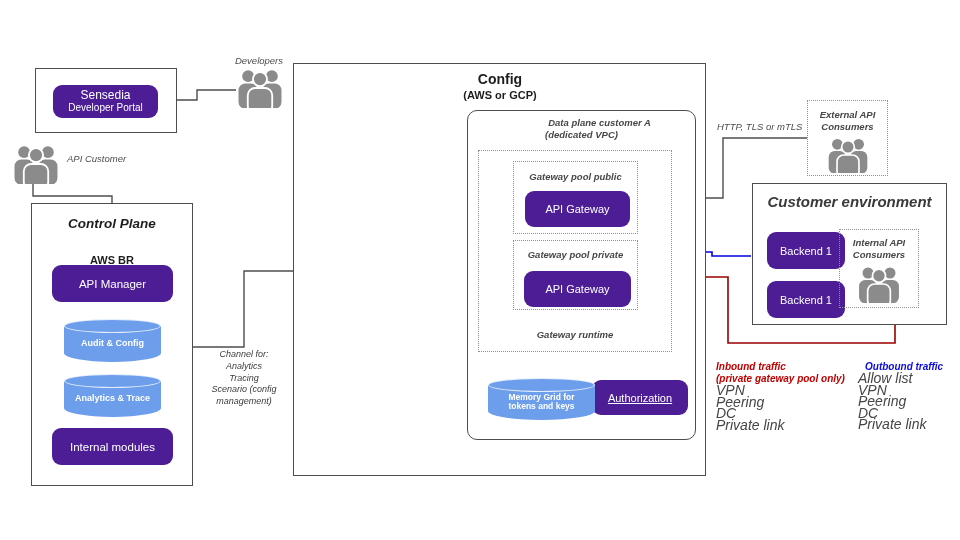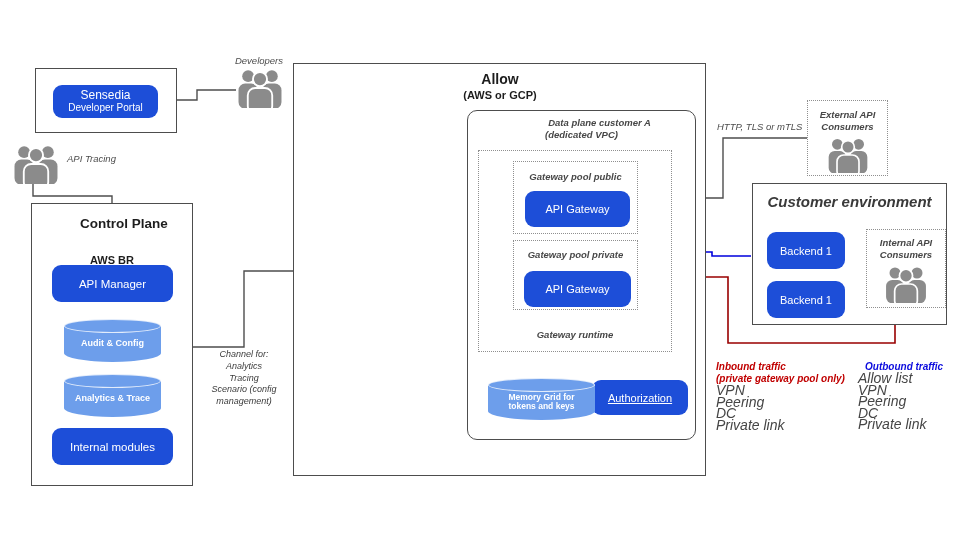--- a/index.html
+++ b/index.html
@@ -2,21 +2,21 @@
 <html><head>
 <meta charset="utf-8">
 <style>
   html,body{margin:0;padding:0;background:#fff;}
   #canvas{position:relative;width:960px;height:540px;background:#fff;overflow:hidden;
           font-family:"Liberation Sans",sans-serif;color:#222;}
   .abs{position:absolute;box-sizing:border-box;}
   .box{position:absolute;box-sizing:border-box;border:1.4px solid #4d4d4d;background:#fff;}
   .dotted{position:absolute;box-sizing:border-box;border:1.2px dotted #8f8f8f;background:transparent;}
   .rounded{border-radius:10px;}
-  .purple{position:absolute;box-sizing:border-box;background:#1d4ed8;border-radius:9px;color:#fff;
+  .purple{position:absolute;box-sizing:border-box;background:#4c1d95;border-radius:9px;color:#fff;
           display:flex;flex-direction:column;align-items:center;justify-content:center;text-align:center;}
   .ctr{text-align:center;}
   .title-lg{font-size:13.5px;font-weight:bold;color:#1d1d1d;}
   .title-sub{font-size:11px;font-weight:bold;color:#1d1d1d;}
   .boxtitle{font-size:9.5px;font-weight:bold;font-style:italic;color:#474747;}
   .smlabel{font-size:9.5px;font-style:italic;color:#4d4d4d;}
   .cyl{position:absolute;}
   .cyl .cyl-top{position:absolute;top:0;left:0;right:0;height:14px;background:#6d9eeb;
        border-radius:50%;border:1px solid rgba(255,255,255,.8);box-sizing:border-box;z-index:2;}
   .cyl .cyl-body{position:absolute;top:7px;left:0;right:0;bottom:0;background:#6d9eeb;
@@ -71,24 +71,24 @@
         <g fill="#8b8b8b">
       <circle cx="16" cy="11" r="8"></circle>
           <rect x="3" y="21" width="26" height="34" rx="9"></rect>
       <circle cx="48" cy="11" r="8"></circle>
           <rect x="35" y="21" width="26" height="34" rx="9"></rect>
       <circle cx="32" cy="15" r="9.5" stroke="#fff" stroke-width="2.5"></circle>
       <rect x="15.5" y="27" width="33" height="34" rx="10" stroke="#fff" stroke-width="2.5"></rect>
     </g>
       </svg>
   </div>
-  <div class="abs smlabel" style="left:67px;top:153px;">API Tracing</div>
+  <div class="abs smlabel" style="left:67px;top:153px;">API Customer</div>
 
   <div class="box" style="left:31px;top:203px;width:162px;height:283px;">
-    <div class="abs title-lg ctr" style="left:12px;top:12px;width:100%;">Control Plane</div>
+    <div class="abs title-lg ctr" style="left:0;top:12px;width:100%;font-style:italic;">Control Plane</div>
     <div class="abs title-sub ctr" style="left:0;top:28px;width:100%;margin-top:22px;">AWS BR</div>
     <div class="purple" style="left:20px;top:61px;width:121px;height:37px;font-size:11.5px;">API Manager</div>
     <div class="cyl" style="left:32px;top:115px;width:97px;height:43px;">
       <div class="cyl-top"></div>
       <div class="cyl-body"></div>
       <div class="cyl-label">Audit &amp; Config</div>
     </div>
     <div class="cyl" style="left:32px;top:170px;width:97px;height:43px;">
       <div class="cyl-top"></div>
       <div class="cyl-body"></div>
@@ -104,21 +104,21 @@
     <div>Scenario (config</div>
     <div>management)</div>
   </div>
 
   <div class="box" style="left:308px;top:211px;width:141px;height:155px;">
     <div class="abs title-lg ctr" style="left:0;top:12px;width:100%;">Shard services</div>
     <div class="purple" style="left:11px;top:56px;width:118px;height:36px;font-size:11.5px;">Internal modules</div>
   </div>
 
   <div class="box" style="left:293px;top:63px;width:413px;height:413px;"></div>
-  <div class="abs ctr" style="left:435px;top:71px;width:130px;font-size:14px;font-weight:bold;color:#1d1d1d;">Allow</div>
+  <div class="abs ctr" style="left:435px;top:71px;width:130px;font-size:14px;font-weight:bold;color:#1d1d1d;">Config</div>
   <div class="abs ctr title-sub" style="left:435px;top:89px;width:130px;">(AWS or GCP)</div>
 
   <div class="box rounded" style="left:467px;top:110px;width:229px;height:330px;"></div>
   <div class="abs ctr boxtitle" style="left:467px;top:117px;width:265px;">Data plane customer A</div>
   <div class="abs ctr boxtitle" style="left:467px;top:129px;width:229px;">(dedicated VPC)</div>
 
   <div class="dotted" style="left:478px;top:150px;width:194px;height:202px;"></div>
   <div class="abs ctr boxtitle" style="left:478px;top:329px;width:194px;">Gateway runtime</div>
 
   <div class="dotted" style="left:513px;top:161px;width:125px;height:73px;"></div>
@@ -157,21 +157,21 @@
         <rect x="15.5" y="27" width="33" height="34" rx="10" stroke="#fff" stroke-width="2.5"></rect>
       </g>
         </svg>
     </div>
   </div>
 
   <div class="box" style="left:752px;top:183px;width:195px;height:142px;">
     <div class="abs ctr" style="left:0;top:9px;width:100%;font-size:15px;font-weight:bold;font-style:italic;color:#3a3a3a;">Customer environment</div>
     <div class="purple" style="left:14px;top:48px;width:78px;height:37px;font-size:11px;">Backend 1</div>
     <div class="purple" style="left:14px;top:97px;width:78px;height:37px;font-size:11px;">Backend 1</div>
-    <div class="dotted" style="left:113px;top:45px;width:80px;height:79px;">
+    <div class="dotted" style="left:86px;top:45px;width:80px;height:79px;">
       <div class="abs ctr boxtitle" style="left:0;top:7px;width:100%;line-height:11.5px;">
         <div>Internal API</div>
         <div>Consumers</div>
       </div>
       <div class="people" style="left:17px;top:35px;width:44px;height:38px;">
         <svg viewBox="0 0 64 54">
             <g fill="#8b8b8b">
           <circle cx="16" cy="11" r="8"></circle>
               <rect x="3" y="21" width="26" height="34" rx="9"></rect>
           <circle cx="48" cy="11" r="8"></circle>

